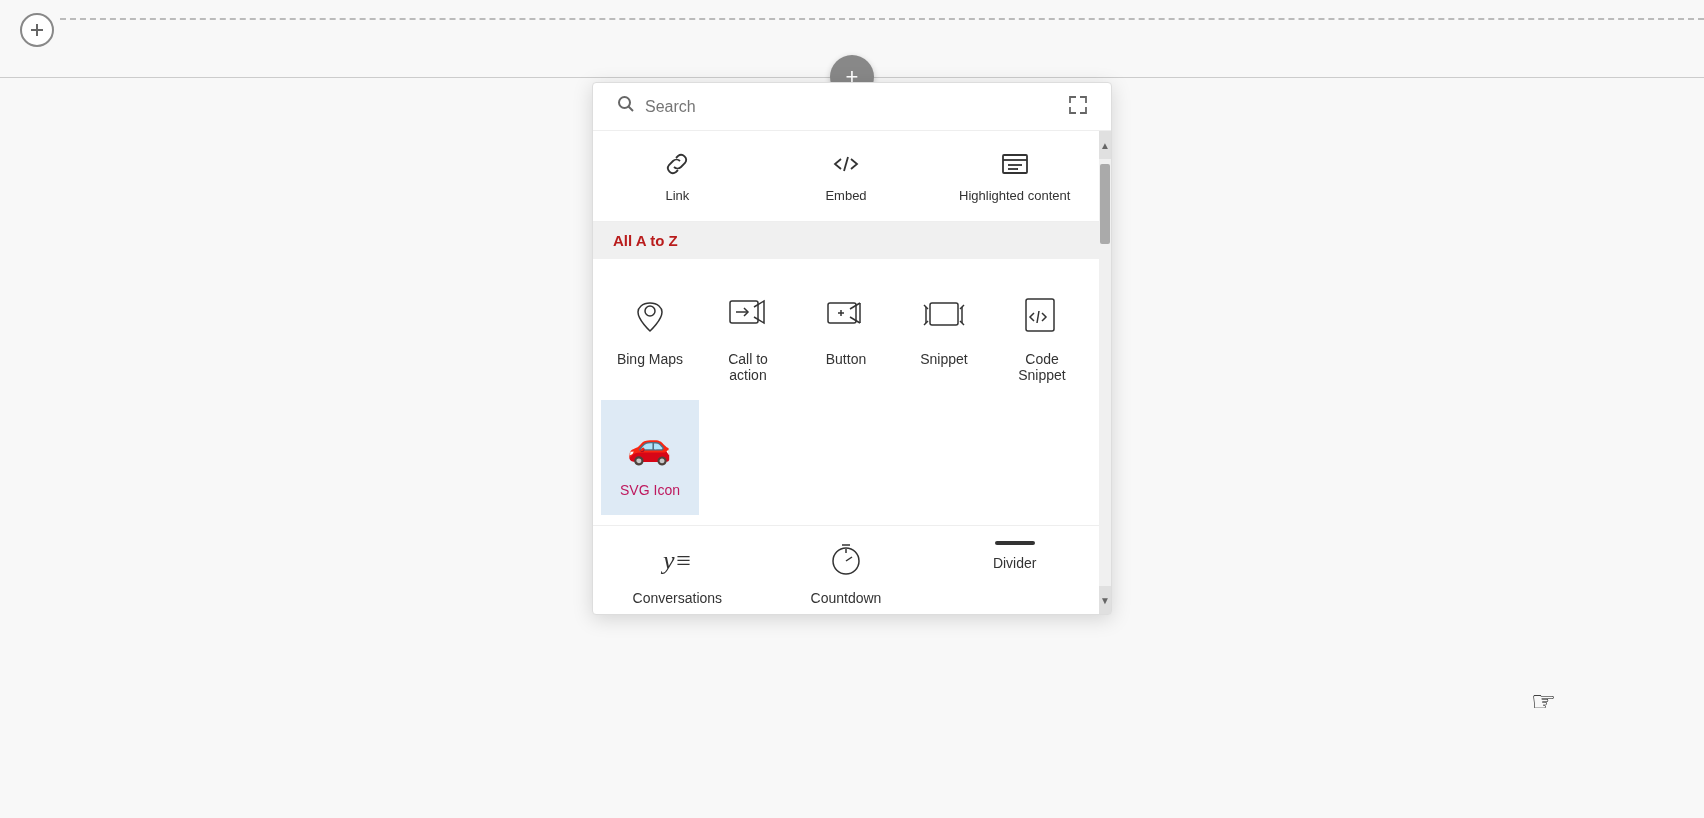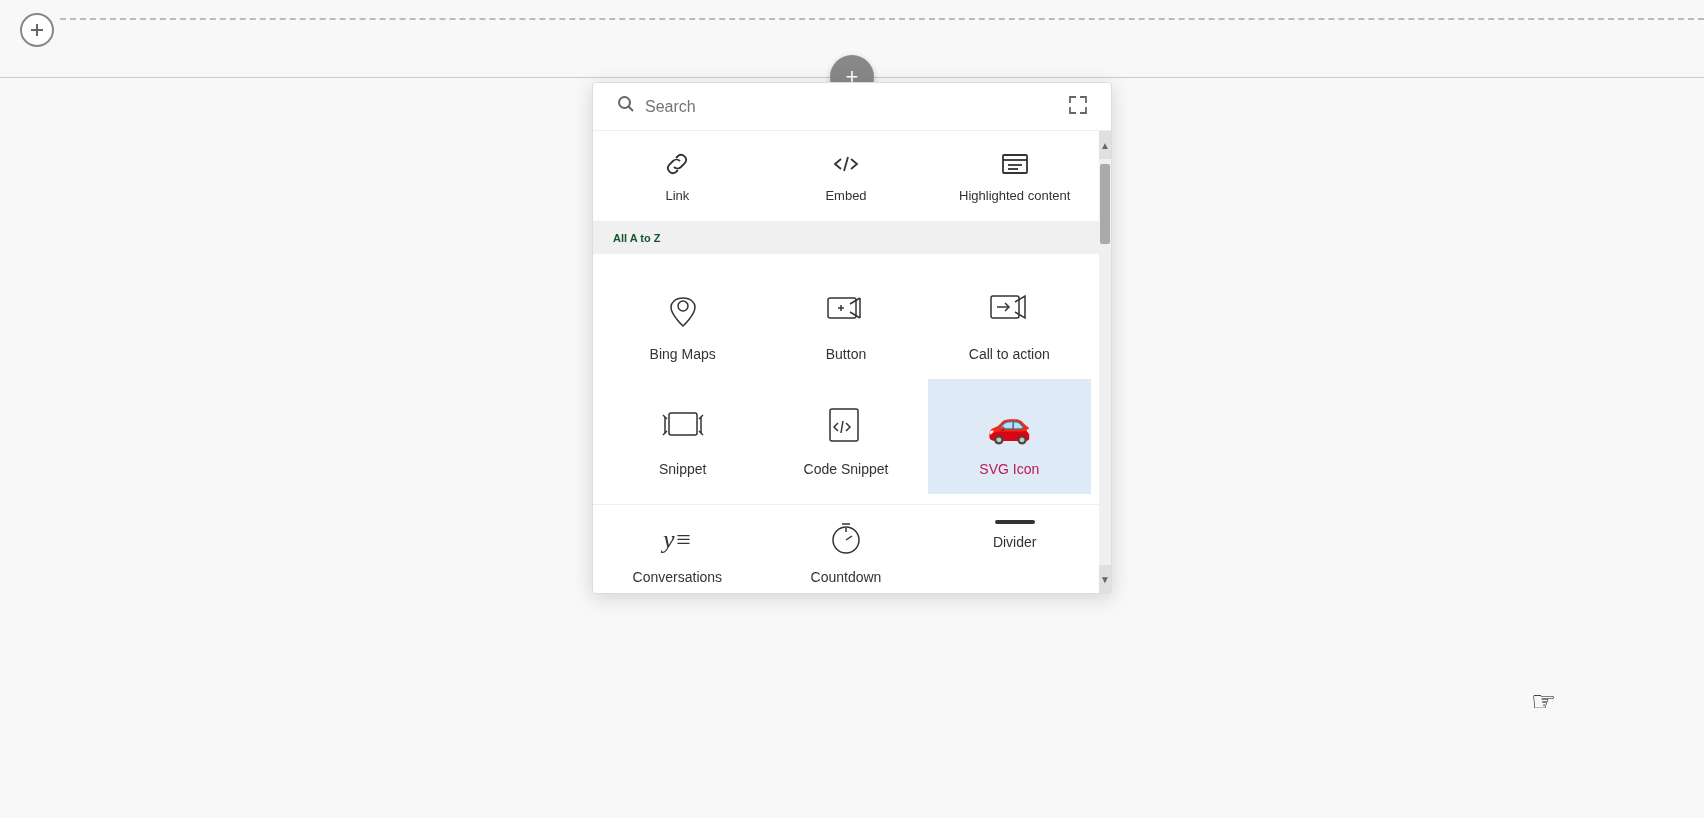--- a/index.html
+++ b/index.html
@@ -133,28 +133,28 @@
       color: #333;
       text-align: center;
       gap: 6px;
     }
 
     
     .section-header {
       background: #f0f0f0;
       padding: 10px 20px;
       font-weight: 700;
-      font-size: 11px;
-      color: #14532d;
+      font-size: 15px;
+      color: #b91c1c;
     }
 
     
     .grid-section {
       display: grid;
-      grid-template-columns: repeat(3, 1fr);
+      grid-template-columns: repeat(5, 1fr);
       padding: 10px 8px;
     }
     .grid-item {
       display: flex;
       flex-direction: column;
       align-items: center;
       padding: 20px 10px 15px;
       cursor: pointer;
       gap: 12px;
       font-size: 14px;
@@ -347,41 +347,41 @@
               <circle cx="22" cy="18" r="5"></circle>
               <path d="M22 10 C14 10 10 15 10 19 C10 27 22 38 22 38 C22 38 34 27 34 19 C34 15 30 10 22 10Z"></path>
             </svg>
           </div>
           <span class="item-label">Bing Maps</span>
         </div>
 
         <div class="grid-item">
           <div class="item-icon">
             <svg viewBox="0 0 44 44" fill="none" stroke="#333" stroke-width="1.5">
+              <rect x="4" y="8" width="28" height="22" rx="2"></rect>
+              <polyline points="28,14 38,8 38,30 28,24"></polyline>
+              <line x1="10" y1="19" x2="22" y2="19"></line>
+              <polyline points="18,15 22,19 18,23"></polyline>
+            </svg>
+          </div>
+          <span class="item-label">Call to action</span>
+        </div>
+
+        <div class="grid-item">
+          <div class="item-icon">
+            <svg viewBox="0 0 44 44" fill="none" stroke="#333" stroke-width="1.5">
               <rect x="4" y="10" width="28" height="20" rx="2"></rect>
               <line x1="26" y1="16" x2="36" y2="10"></line>
               <line x1="26" y1="24" x2="36" y2="30"></line>
               <line x1="36" y1="10" x2="36" y2="30"></line>
               <line x1="14" y1="20" x2="20" y2="20"></line>
               <line x1="17" y1="17" x2="17" y2="23"></line>
             </svg>
           </div>
           <span class="item-label">Button</span>
-        </div>
-
-        <div class="grid-item">
-          <div class="item-icon">
-            <svg viewBox="0 0 44 44" fill="none" stroke="#333" stroke-width="1.5">
-              <rect x="4" y="8" width="28" height="22" rx="2"></rect>
-              <polyline points="28,14 38,8 38,30 28,24"></polyline>
-              <line x1="10" y1="19" x2="22" y2="19"></line>
-              <polyline points="18,15 22,19 18,23"></polyline>
-            </svg>
-          </div>
-          <span class="item-label">Call to action</span>
         </div>
 
         <div class="grid-item">
           <div class="item-icon">
             <svg viewBox="0 0 44 44" fill="none" stroke="#333" stroke-width="1.5">
               <rect x="8" y="10" width="28" height="22" rx="2"></rect>
               <line x1="4" y1="14" x2="4" y2="30"></line>
               <line x1="40" y1="14" x2="40" y2="30"></line>
               <line x1="2" y1="12" x2="6" y2="16"></line>
               <line x1="2" y1="32" x2="6" y2="28"></line>

